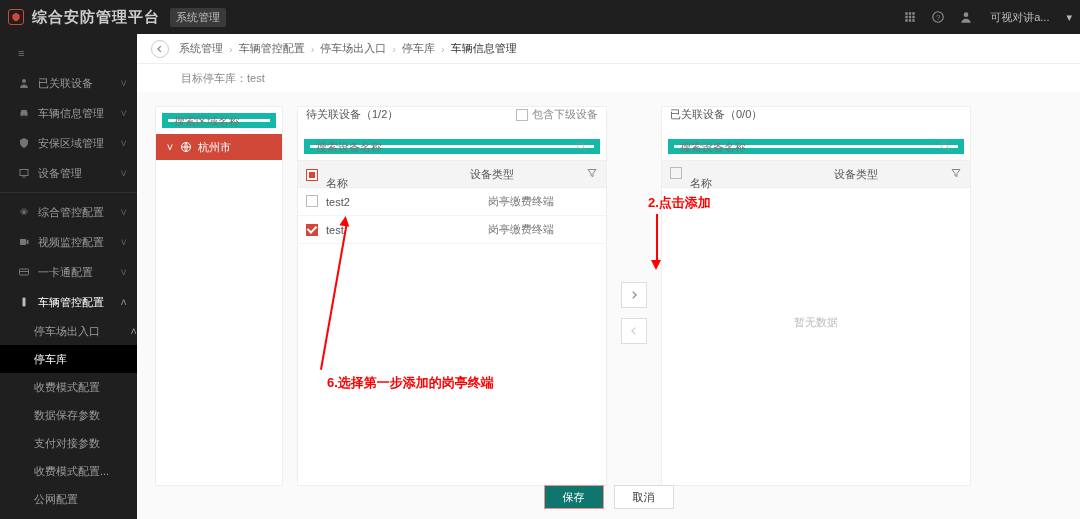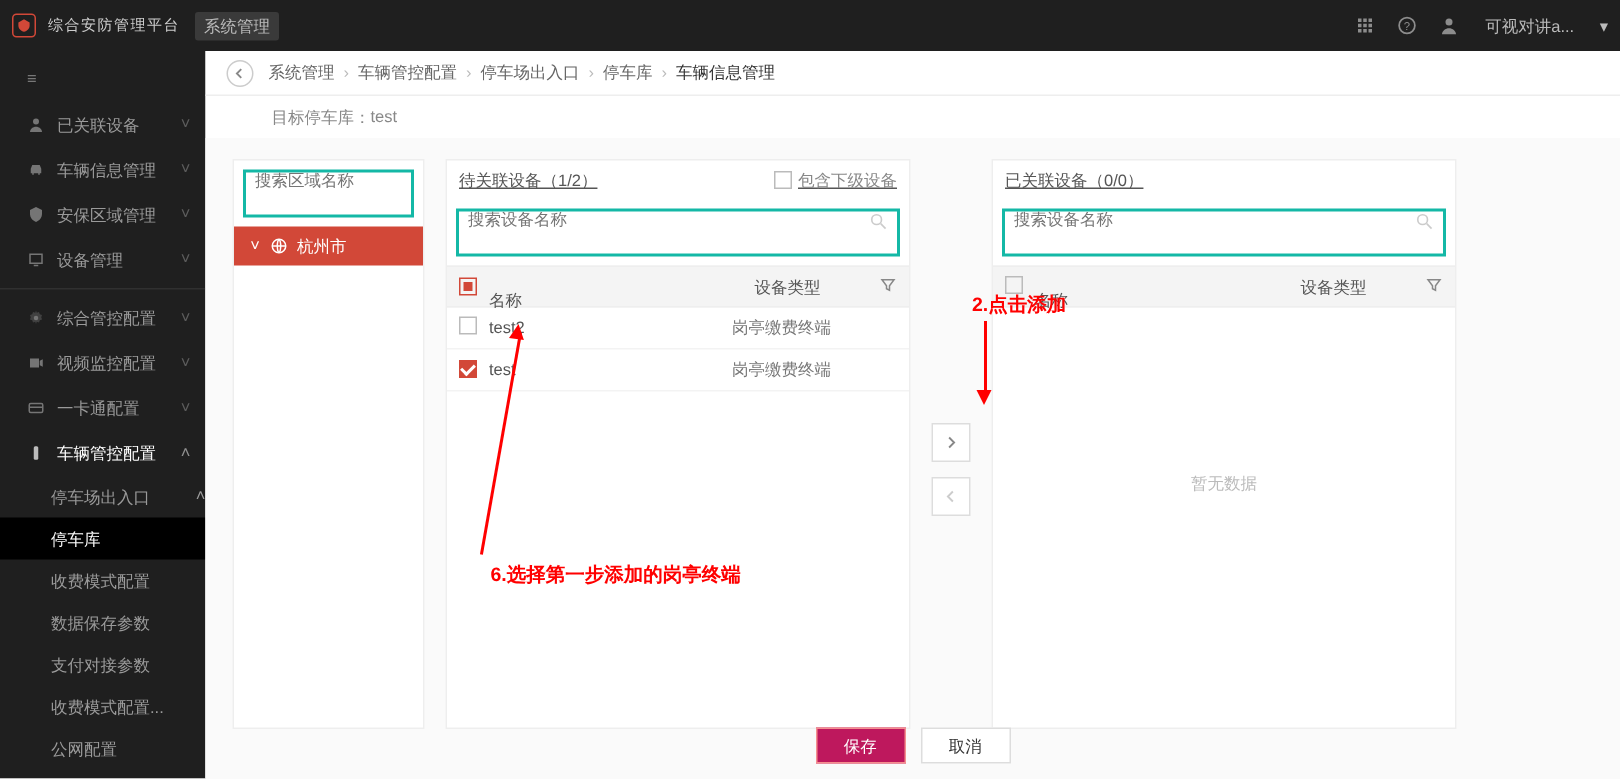--- a/index.html
+++ b/index.html
@@ -1,19 +1,19 @@
 <!DOCTYPE html>
 <html><head>
 <meta charset="utf-8">
 <style>
   *{box-sizing:border-box;margin:0;padding:0;font-family:"Microsoft YaHei","PingFang SC",sans-serif;}
   body{background:#f8f8f8;font-size:12px;color:#333;width:1080px;height:519px;overflow:hidden;}
   .topbar{height:34px;background:#1f1f1f;color:#ccc;display:flex;align-items:center;padding:0 8px;}
   .topbar-logo{width:16px;height:16px;border:1px solid #d24838;border-radius:3px;display:flex;align-items:center;justify-content:center;color:#d24838;font-size:10px;margin-right:8px;}
-  .topbar-title{font-size:10px;letter-spacing:1px;}
+  .topbar-title{font-size:15px;letter-spacing:1px;font-weight:bold;}
   .topbar-tag{margin-left:10px;background:#3a3a3a;border-radius:2px;padding:2px 6px;font-size:11px;color:#bbb;}
   .topbar-right{margin-left:auto;display:flex;align-items:center;gap:14px;color:#bbb;font-size:11px;}
   .topbar-icon{width:14px;height:14px;opacity:.7;}
   .layout{display:flex;height:485px;}
   .sidebar{width:137px;background:#1f1f1f;color:#9a9a9a;padding-top:4px;overflow:hidden;}
   .side-item{display:flex;align-items:center;height:30px;padding:0 10px 0 18px;cursor:pointer;font-size:11px;position:relative;}
   .side-item .chev{margin-left:auto;opacity:.5;}
   .side-item.active{color:#fff;}
   .side-sub{padding-left:34px;height:28px;display:flex;align-items:center;font-size:11px;cursor:pointer;}
   .side-sub.selected{background:#000;color:#fff;}
@@ -25,50 +25,50 @@
   .crumb-sep{margin:0 6px;color:#bbb;}
   .crumb-last{color:#333;}
   .target-row{height:28px;display:flex;align-items:center;padding-left:44px;color:#888;font-size:11px;}
   .content{flex:1;background:#fafafa;padding:14px 18px 0 18px;display:flex;gap:14px;position:relative;}
   .panel{background:#fff;border:1px solid #eee;display:flex;flex-direction:column;}
   .panel-tree{width:128px;height:380px;overflow:hidden;}
   .panel-mid{width:310px;height:380px;}
   .panel-right{width:310px;height:380px;position:relative;}
   .transfer-btns{display:flex;flex-direction:column;justify-content:center;gap:10px;}
   .tbtn{width:26px;height:26px;border:1px solid #ddd;background:#fff;display:flex;align-items:center;justify-content:center;color:#888;cursor:pointer;}
-  .search{display:flex;align-items:flex-start;border:2px solid #14b8a6;margin:6px;height:32px;padding:0 6px;color:#999;}
+  .search{display:flex;align-items:center;border:6px solid #14b8a6;margin:6px;height:15px;padding:0 6px;color:#999;}
   .search input{border:none;outline:none;flex:1;font-size:11px;color:#555;background:transparent;}
   .search-icon{width:13px;height:13px;opacity:.5;}
   .tree-node{height:26px;display:flex;align-items:center;padding:0 10px;font-size:11px;cursor:pointer;gap:6px;}
   .tree-node.sel{background:#d24838;color:#fff;}
   .tree-node .tchev{width:8px;text-align:center;}
   .tree-icon{width:12px;height:12px;}
-  .panel-title{display:flex;align-items:center;height:26px;padding:0 8px;font-size:11px;color:#555;text-decoration:underline;}
+  .panel-title{display:flex;align-items:flex-start;height:26px;padding:0 8px;font-size:11px;color:#555;}
   .panel-title .chk-inc{margin-left:auto;display:flex;align-items:center;gap:4px;color:#888;}
   .thead{display:flex;align-items:center;height:28px;background:#f4f4f4;padding:0 8px;font-size:11px;color:#555;border-top:1px solid #eee;border-bottom:1px solid #eee;}
   .thead .c1{width:20px;}
   .thead .c2{flex:1;margin-top:18px;}
-  .thead .c3{width:110px;text-align:center;}
+  .thead .c3{width:110px;}
   .thead .c4{width:18px;text-align:right;color:#888;}
   .trow{display:flex;align-items:center;height:28px;padding:0 8px;font-size:11px;border-bottom:1px solid #f3f3f3;}
   .trow .c1{width:20px;}
   .trow .c2{flex:1;color:#555;}
   .trow .c3{width:110px;color:#777;}
   .cbox{width:12px;height:12px;border:1px solid #bbb;display:inline-flex;align-items:center;justify-content:center;}
   .cbox.minus{border-color:#d24838;}
   .cbox.minus::after{content:"";width:6px;height:6px;background:#d24838;}
   .cbox.checked{border-color:#d24838;background:#d24838;}
   .cbox.checked::after{content:"";width:4px;height:7px;border:solid #fff;border-width:0 2px 2px 0;transform:rotate(45deg);margin-top:-2px;}
   .nodata{position:absolute;left:0;right:0;top:55%;text-align:center;color:#bbb;font-size:11px;}
   .annot{position:absolute;color:#ff0000;font-size:13px;font-weight:bold;pointer-events:none;}
   .arrow-stem{position:absolute;background:#ff0000;pointer-events:none;}
   .arrow-head{position:absolute;width:0;height:0;pointer-events:none;}
   .footer{position:absolute;bottom:10px;left:0;right:0;display:flex;justify-content:center;gap:10px;}
   .btn{min-width:60px;height:24px;border:1px solid #ddd;background:#fff;font-size:11px;display:flex;align-items:center;justify-content:center;cursor:pointer;}
-  .btn.primary{background:#be185d;border-color:#f58f8f;color:#fff;}
+  .btn.primary{background:#0f766e;border-color:#f58f8f;color:#fff;}
   .filter-icon{width:12px;height:12px;}
 </style>
 </head>
 <body>
 
 <div class="topbar">
   <div class="topbar-logo">
     <svg viewBox="0 0 24 24" width="10" height="10">
         <path fill="#d24838" d="M12 2L3 7v5c0 5 4 9 9 10 5-1 9-5 9-10V7l-9-5z"></path>
       </svg>

